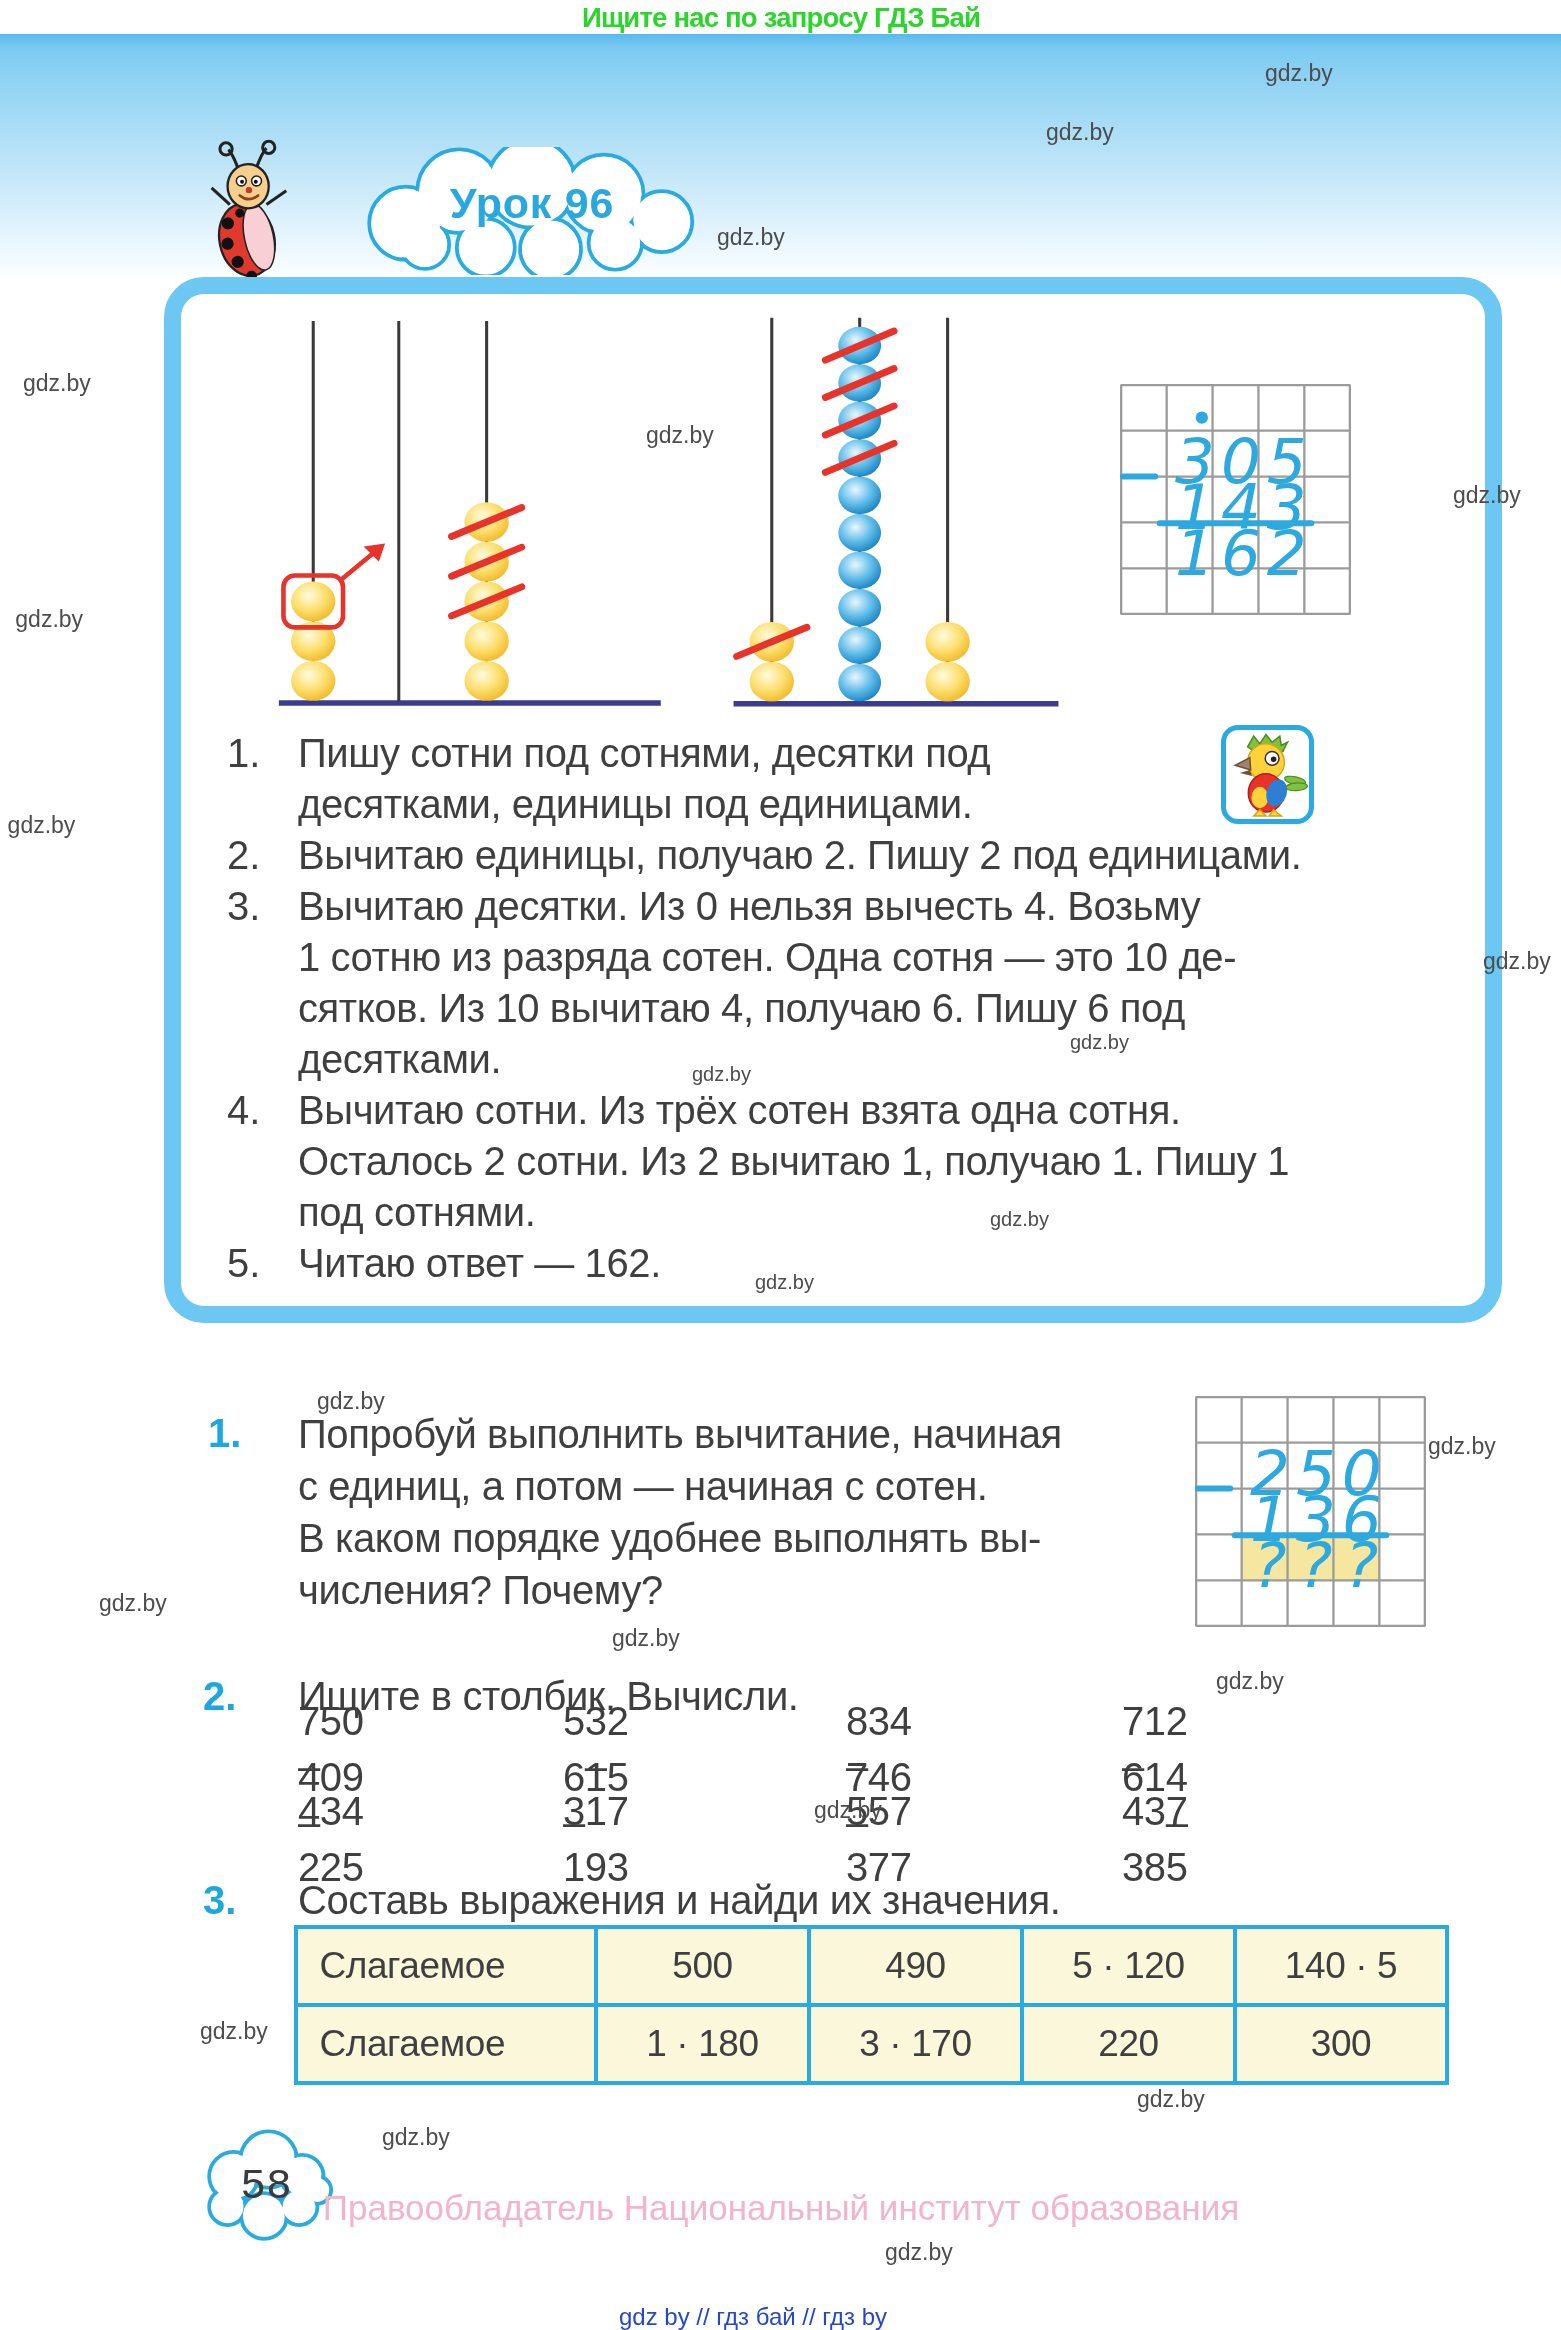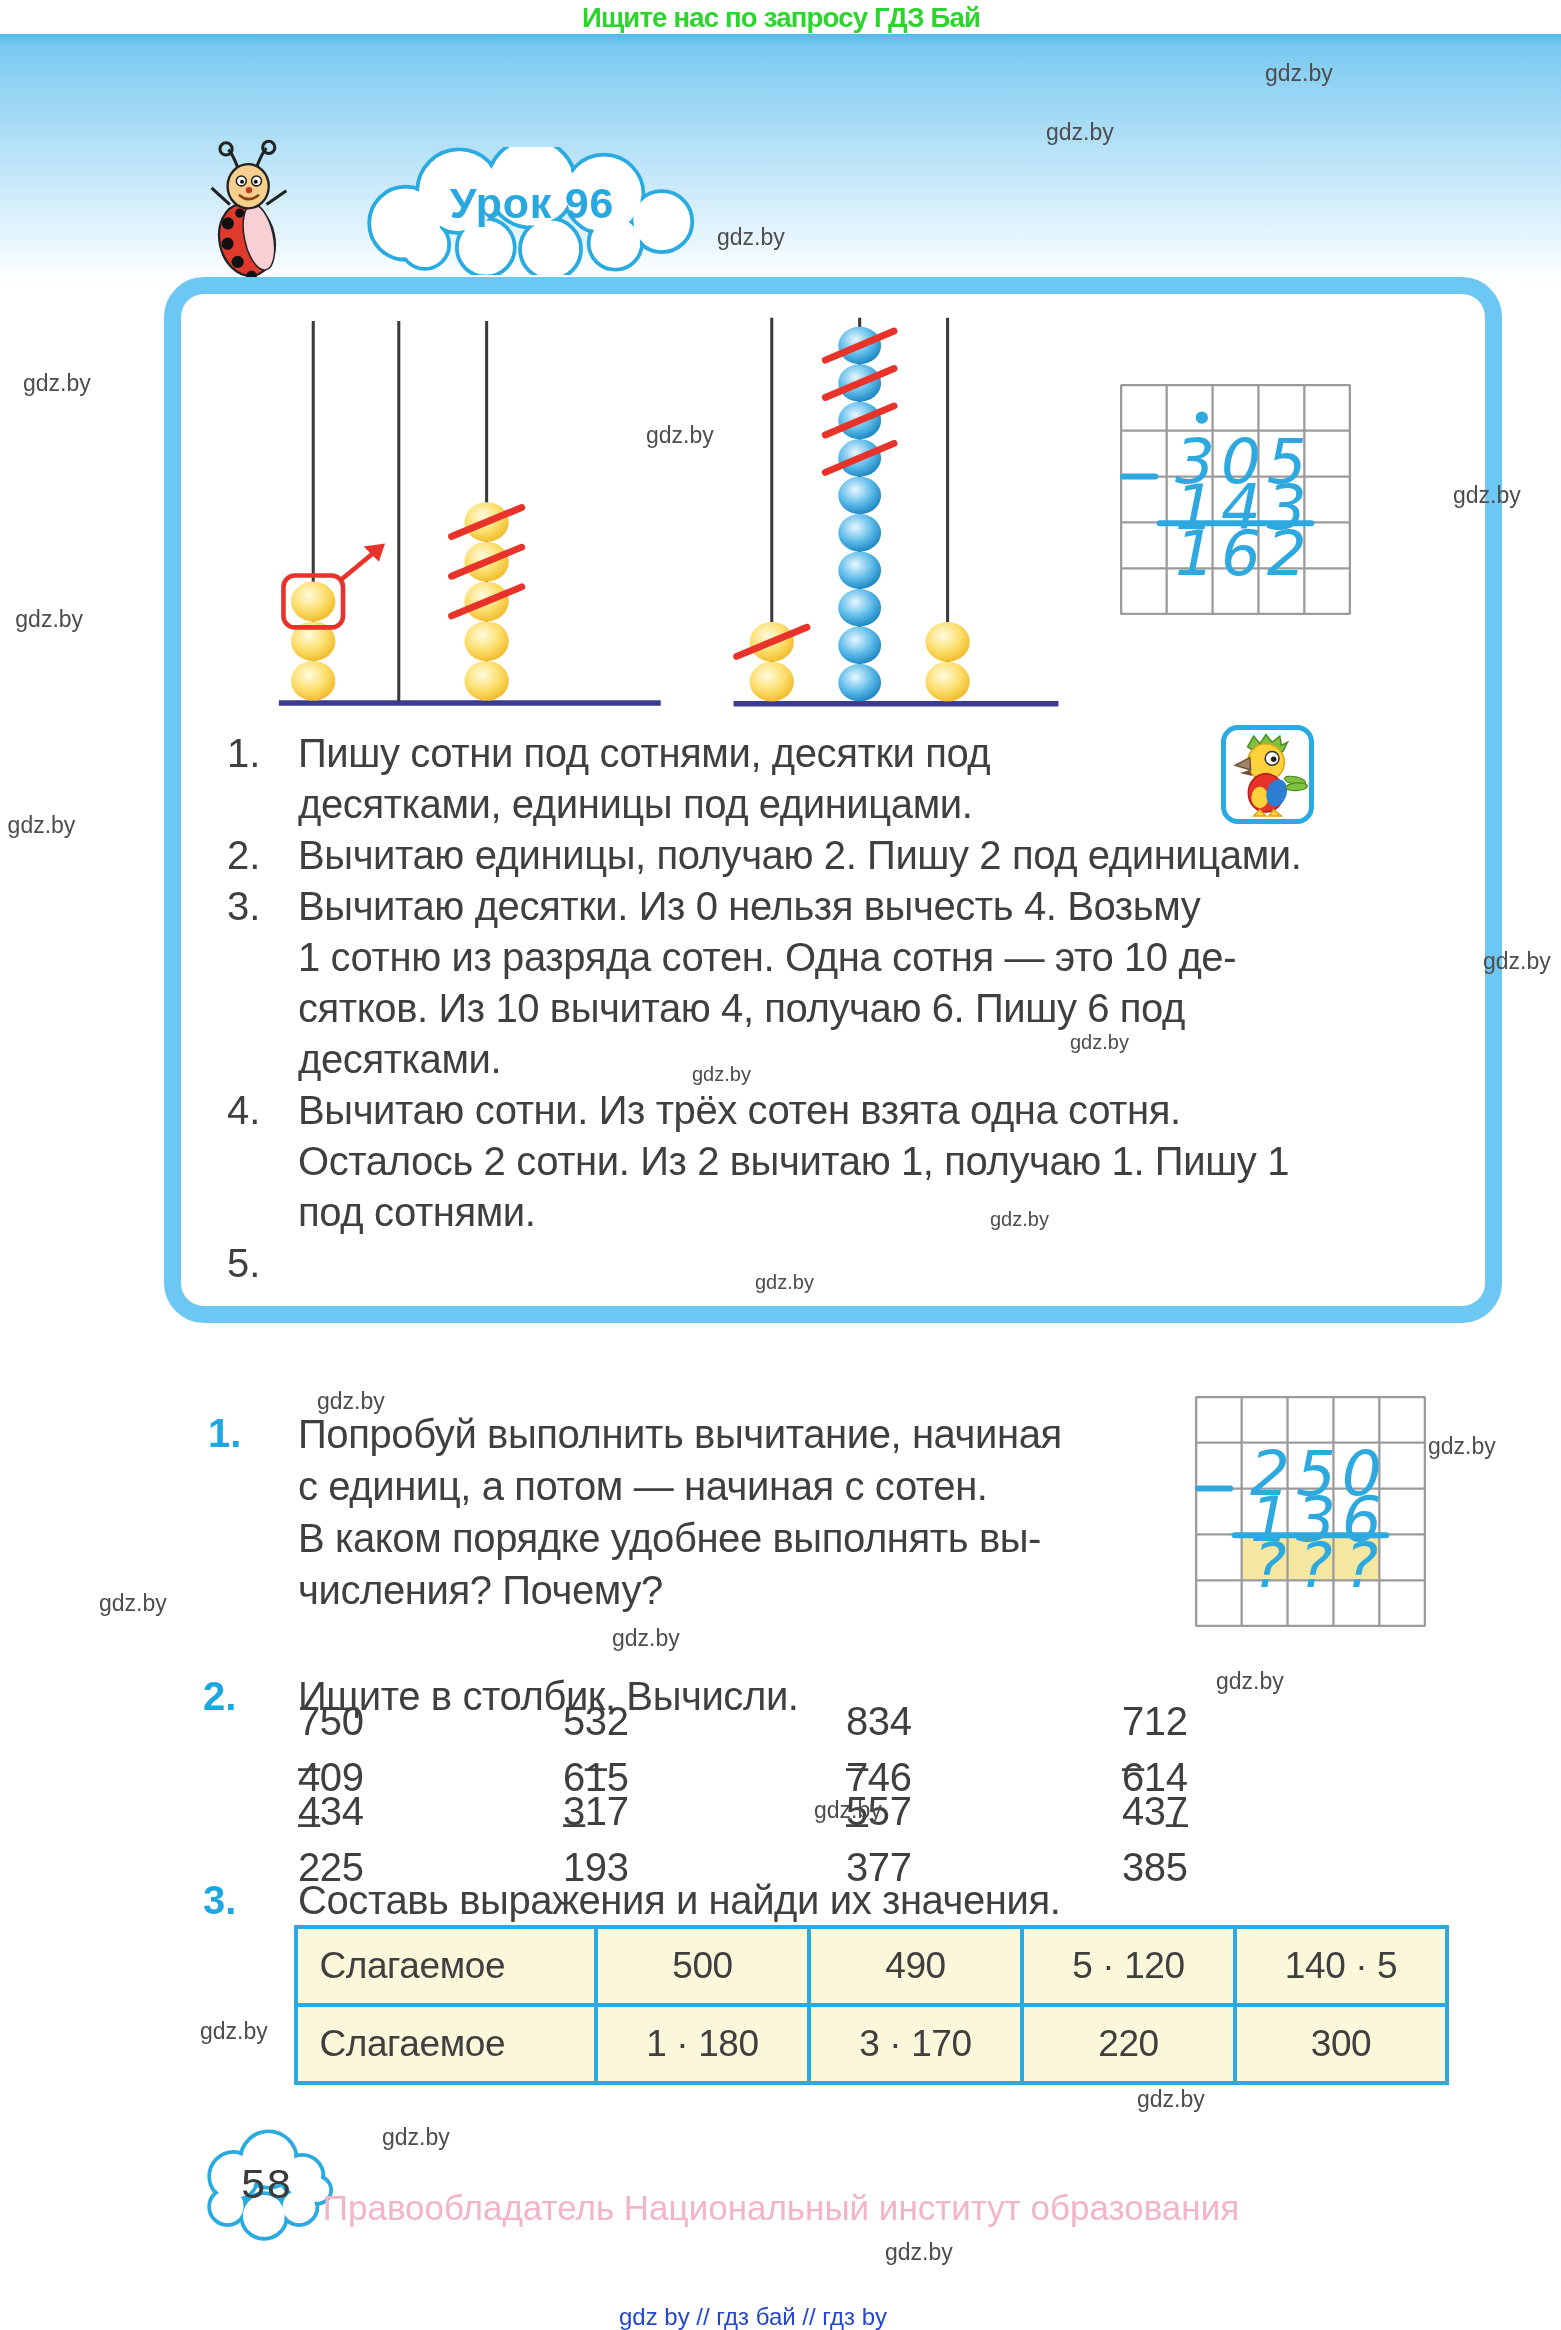--- a/index.html
+++ b/index.html
@@ -259,21 +259,21 @@
       <div class="step"><span class="step-num">1.</span><span class="step-text">Пишу сотни под сотнями, десятки под
 десятками, единицы под единицами.</span></div>
       <div class="step"><span class="step-num">2.</span><span class="step-text">Вычитаю единицы, получаю 2. Пишу 2 под единицами.</span></div>
       <div class="step"><span class="step-num">3.</span><span class="step-text">Вычитаю десятки. Из 0 нельзя вычесть 4. Возьму
 1 сотню из разряда сотен. Одна сотня — это 10 де-
 сятков. Из 10 вычитаю 4, получаю 6. Пишу 6 под
 десятками.</span></div>
       <div class="step"><span class="step-num">4.</span><span class="step-text">Вычитаю сотни. Из трёх сотен взята одна сотня.
 Осталось 2 сотни. Из 2 вычитаю 1, получаю 1. Пишу 1
 под сотнями.</span></div>
-      <div class="step"><span class="step-num">5.</span></div>
+      <div class="step"><span class="step-num">5.</span><span class="step-text">Читаю ответ — 162.</span></div>
     </div>
 
   <div class="abs task-num" style="left:208px;top:1411px;">1.</div>
   <div id="task1-text" class="abs task-text" style="left:298px;top:1408px;">Попробуй выполнить вычитание, начиная
 с единиц, а потом — начиная с сотен.
 В каком порядке удобнее выполнять вы-
 числения? Почему?</div>
 
   <div class="abs task-num" style="left:203px;top:1674px;">2.</div>
   <div class="abs task-title" style="left:298px;top:1674px;">Ищите в столбик. Вычисли.</div>

